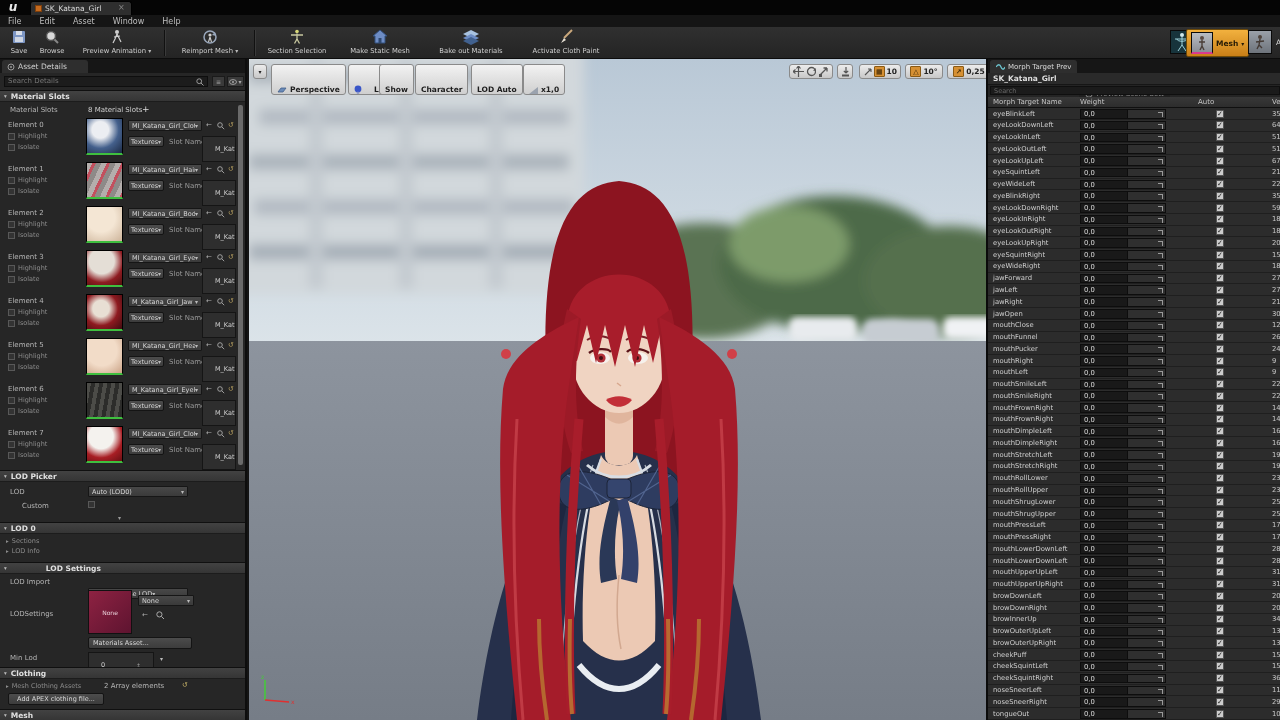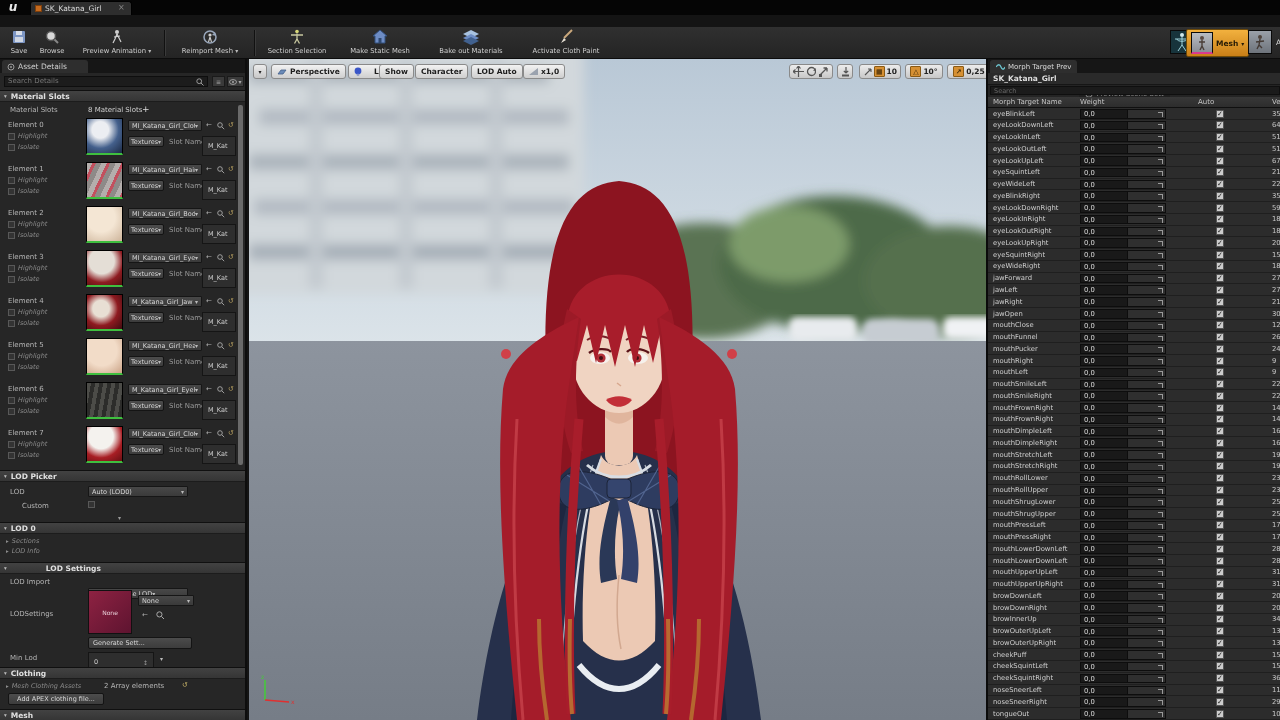--- a/index.html
+++ b/index.html
@@ -38,33 +38,33 @@
   #left-panel { left:0; top:59px; width:247px; height:661px; background:#262626; border-right:2px solid #0d0d0d; overflow:hidden; }
   #ad-tabrow { left:0; top:0; width:247px; height:14px; background:#161616; }
   #ad-tab { left:2px; top:1px; width:86px; height:13px; background:#2e2e2e; border-radius:3px 3px 0 0; display:flex; align-items:center; gap:3px; padding:0 5px; }
   #ad-tab span.t { font-size:7.5px; color:#cfcfcf; }
   #ad-searchrow { left:0; top:16px; width:247px; height:14px; }
   #ad-search { left:4px; top:1px; width:204px; height:11px; background:#1c1c1c; border:1px solid #0e0e0e; color:#777; font-size:7px; line-height:9px; padding:0 3px; display:flex; align-items:center; justify-content:space-between; }
   .mini-btn { position:absolute; top:1px; height:11px; background:#3a3a3a; border:1px solid #1a1a1a; display:flex; align-items:center; justify-content:center; gap:1px; font-size:6px; color:#aaa; }
   .sec-head { position:absolute; left:0; width:245px; height:12px; background:linear-gradient(#424242,#353535); border-top:1px solid #101010; border-bottom:1px solid #1c1c1c; font-size:7.5px; font-weight:bold; color:#e0e0e0; display:flex; align-items:center; gap:4px; padding-left:4px; }
   .sec-head .arr { font-size:5.5px; color:#bbb; }
   .flabel { position:absolute; font-size:7px; color:#b5b5b5; }
-  .fsub { position:absolute; font-size:6.5px; color:#8b8b8b; display:flex; align-items:center; gap:3px;font-style:italic; }
+  .fsub { position:absolute; font-size:6.5px; color:#8b8b8b; display:flex; align-items:center; gap:3px; }
   .cbx { width:7px; height:7px; background:#333; border:1px solid #585858; display:inline-block; }
   .dropdown { position:absolute; height:11px; background:linear-gradient(#484848,#3a3a3a); border:1px solid #161616; border-radius:1px; color:#d6d6d6; font-size:6.5px; display:flex; align-items:center; justify-content:space-between; padding:0 3px; white-space:nowrap; overflow:hidden; }
-  .txtfield { position:absolute; height:20px; background:#2e2e2e; border:1px solid #151515; color:#cfcfcf; font-size:6.5px; display:flex; align-items:center; padding:0 5px; overflow:hidden; white-space:nowrap; }
+  .txtfield { position:absolute; height:26px; background:#2e2e2e; border:1px solid #151515; color:#cfcfcf; font-size:6.5px; display:flex; align-items:center; padding:0 12px; overflow:hidden; white-space:nowrap; }
   .pushbtn { position:absolute; height:12px; background:linear-gradient(#4c4c4c,#3c3c3c); border:1px solid #141414; border-radius:2px; color:#d8d8d8; font-size:6.5px; display:flex; align-items:center; justify-content:center; padding:0 4px; white-space:nowrap; }
   .ico-sm { font-size:7px; color:#b0b0b0; }
   #ms-scrollbar { left:238px; top:46px; width:5px; height:360px; background:#6a6a6a; border-radius:2px; }
   .mat-thumb { position:absolute; width:37px; height:37px; background:#1b1b1b; border:1px solid #000; border-bottom:2px solid #3fbf3f; }
   .mat-thumb .sphere { width:100%; height:100%; }
 
   
   #viewport { left:249px; top:59px; width:737px; height:661px; overflow:hidden; background:#9aa4ae; }
-  .vp-btn { position:absolute; top:5px; height:15px; background:linear-gradient(#f2f2f2,#cfcfcf); border:1px solid #8a8a8a; border-radius:3px; color:#1d1d1d; font-size:7.5px; font-weight:bold; display:flex; align-items:center; gap:3px; padding:0 5px; white-space:nowrap; }
+  .vp-btn { position:absolute; top:5px; height:31px; background:linear-gradient(#f2f2f2,#cfcfcf); border:1px solid #8a8a8a; border-radius:3px; color:#1d1d1d; font-size:7.5px; font-weight:bold; display:flex; align-items:flex-end; gap:3px; padding:0 5px; white-space:nowrap; }
   .vp-ico-btn { position:absolute; top:5px; height:15px; background:linear-gradient(#ececec,#c8c8c8); border:1px solid #8a8a8a; border-radius:3px; display:flex; align-items:center; justify-content:center; gap:2px; padding:0 3px; font-size:7.5px; color:#222; font-weight:bold; }
   .snap-ico { width:11px; height:11px; background:#d69033; border:1px solid #8a5a14; border-radius:1px; display:flex; align-items:center; justify-content:center; font-size:7px; color:#3a2504; }
   #axis-gizmo { left:10px; bottom:14px; width:40px; height:34px; }
 
   
   #right-panel { left:986px; top:59px; width:294px; height:661px; background:#242424; border-left:2px solid #0b0b0b; overflow:hidden; }
   #mt-tabrow { left:0; top:0; width:294px; height:14px; background:#161616; display:flex; gap:2px; padding-left:2px; }
   .rtab { height:13px; margin-top:1px; border-radius:3px 3px 0 0; display:flex; align-items:center; gap:3px; padding:0 6px; font-size:7px; white-space:nowrap; overflow:hidden; }
   .rtab.active { background:#2e2e2e; color:#d8d8d8; }
   .rtab.inactive { background:#1f1f1f; color:#8f8f8f;margin-top:28px; }
@@ -91,20 +91,27 @@
 
   <div id="tabbar" class="abs">
     <div id="ue-logo" class="abs">u</div>
     <div id="asset-tab" class="abs">
       <span class="tab-ico"></span>
       <span class="tab-txt">SK_Katana_Girl</span>
     </div>
     <div id="tab-close" class="abs">×</div>
   </div>
 
+  <div id="menubar" class="abs">
+    <span>File</span>
+    <span>Edit</span>
+    <span>Asset</span>
+    <span>Window</span>
+    <span>Help</span>
+  </div>
 
   <div id="toolbar" class="abs">
     <div class="tbtn" style="left:4px;width:30px;">
       <span class="ico">
         <svg width="16" height="16">
             <rect x="2" y="2" width="12" height="12" rx="1" fill="#7d96c4"></rect>
             <rect x="5" y="2" width="6" height="4" fill="#d8dee8"></rect>
             <rect x="4" y="8" width="8" height="5" fill="#cfd6e2"></rect>
           </svg>
       </span>
@@ -457,21 +464,21 @@
     <div class="dropdown" style="left:138px;top:536px;width:56px;">
         <span>None</span>
         <span class="caret">▾</span>
       </div>
     <span class="ico-sm abs" style="left:142px;top:552px;">←</span>
     <svg class="abs" style="left:156px;top:552px;" width="9" height="9">
         <circle cx="3.4" cy="3.4" r="2.6" fill="none" stroke="#aaa" stroke-width="1"></circle>
         <line x1="5.4" y1="5.4" x2="8" y2="8" stroke="#aaa" stroke-width="1"></line>
       </svg>
     <div class="pushbtn" style="left:88px;top:578px;width:104px;justify-content:flex-start;">
-        <span>Generate Sett...</span>
+        <span>Materials Asset...</span>
       </div>
     <span class="flabel" style="left:10px;top:595px;">Min Lod</span>
     <div class="txtfield" style="left:88px;top:593px;width:66px;justify-content:space-between;">
         <span>0</span>
         <span style="font-size:6px;color:#9a9a9a;">↕</span>
       </div>
     <span class="caret abs" style="left:160px;top:596px;">▾</span>
 
     <div class="sec-head" style="top:608px;">
         <span class="arr">▾</span>

